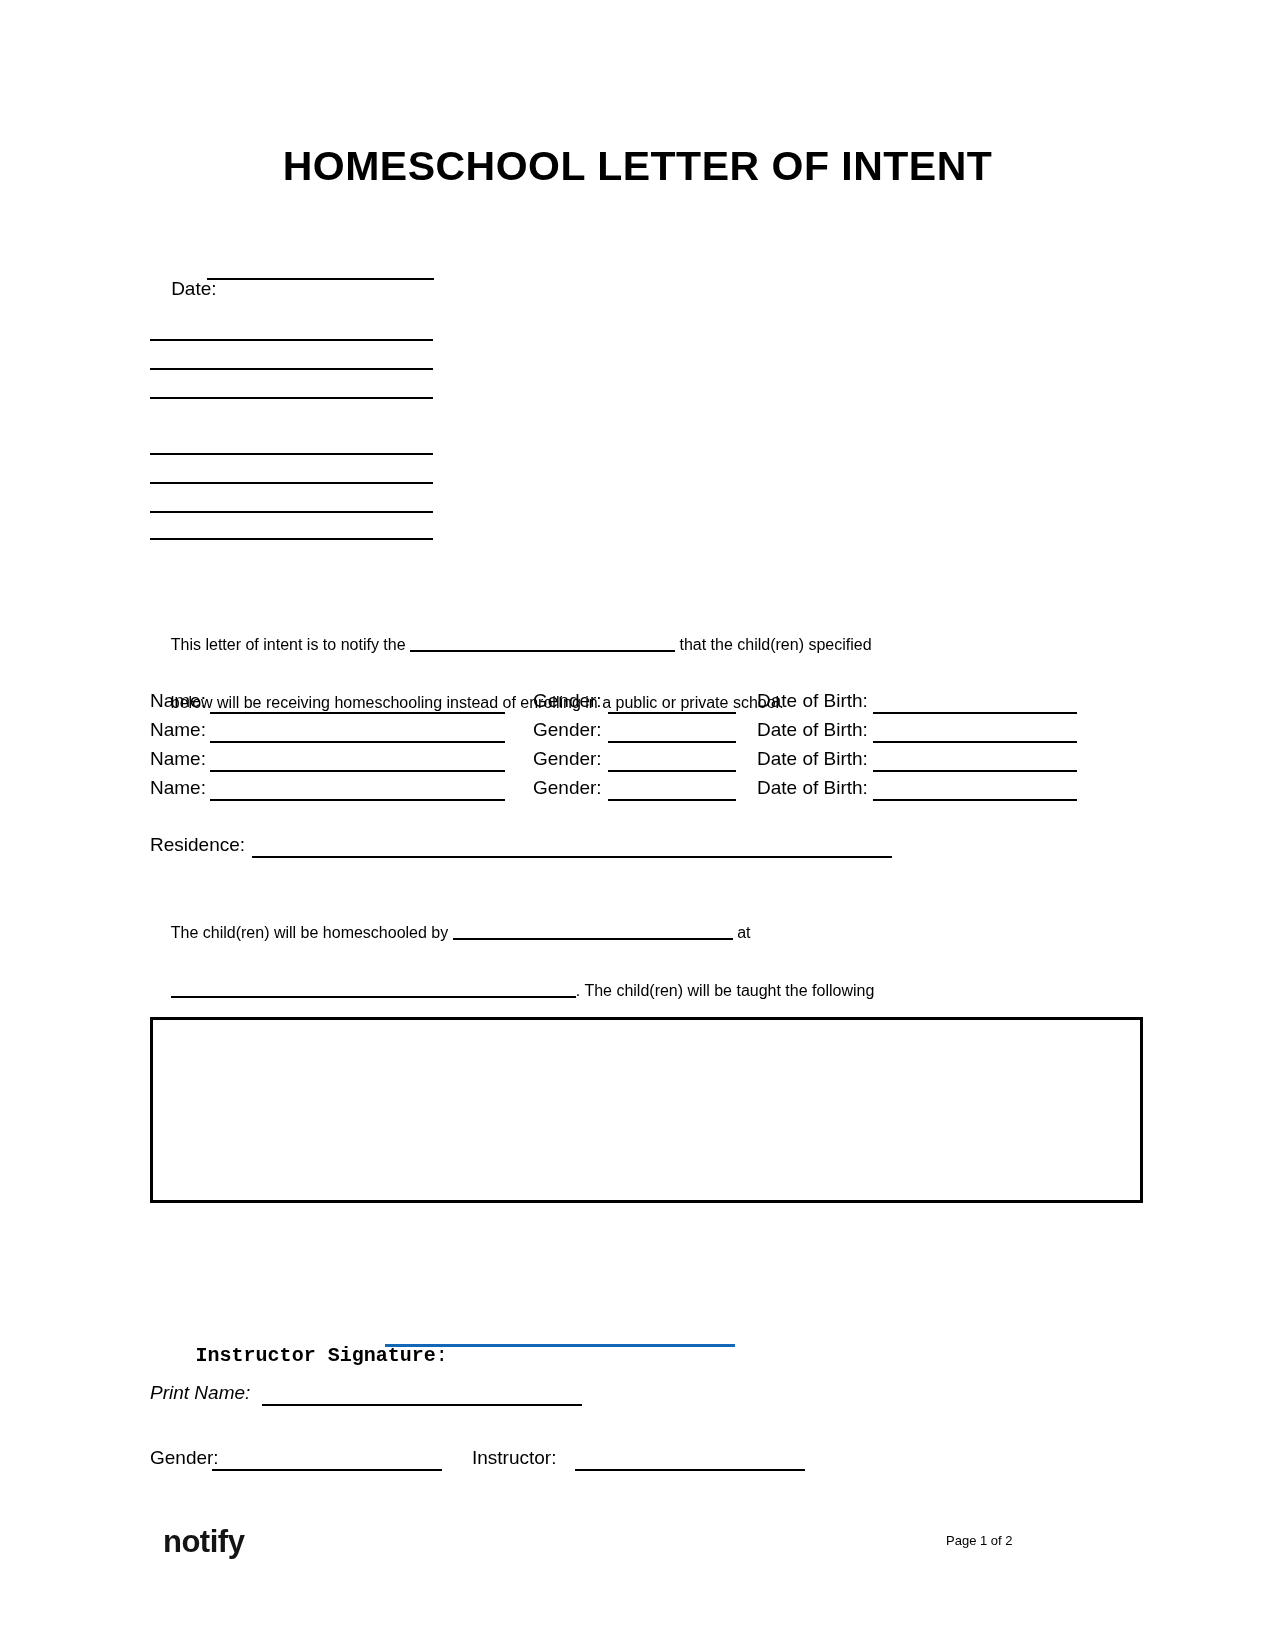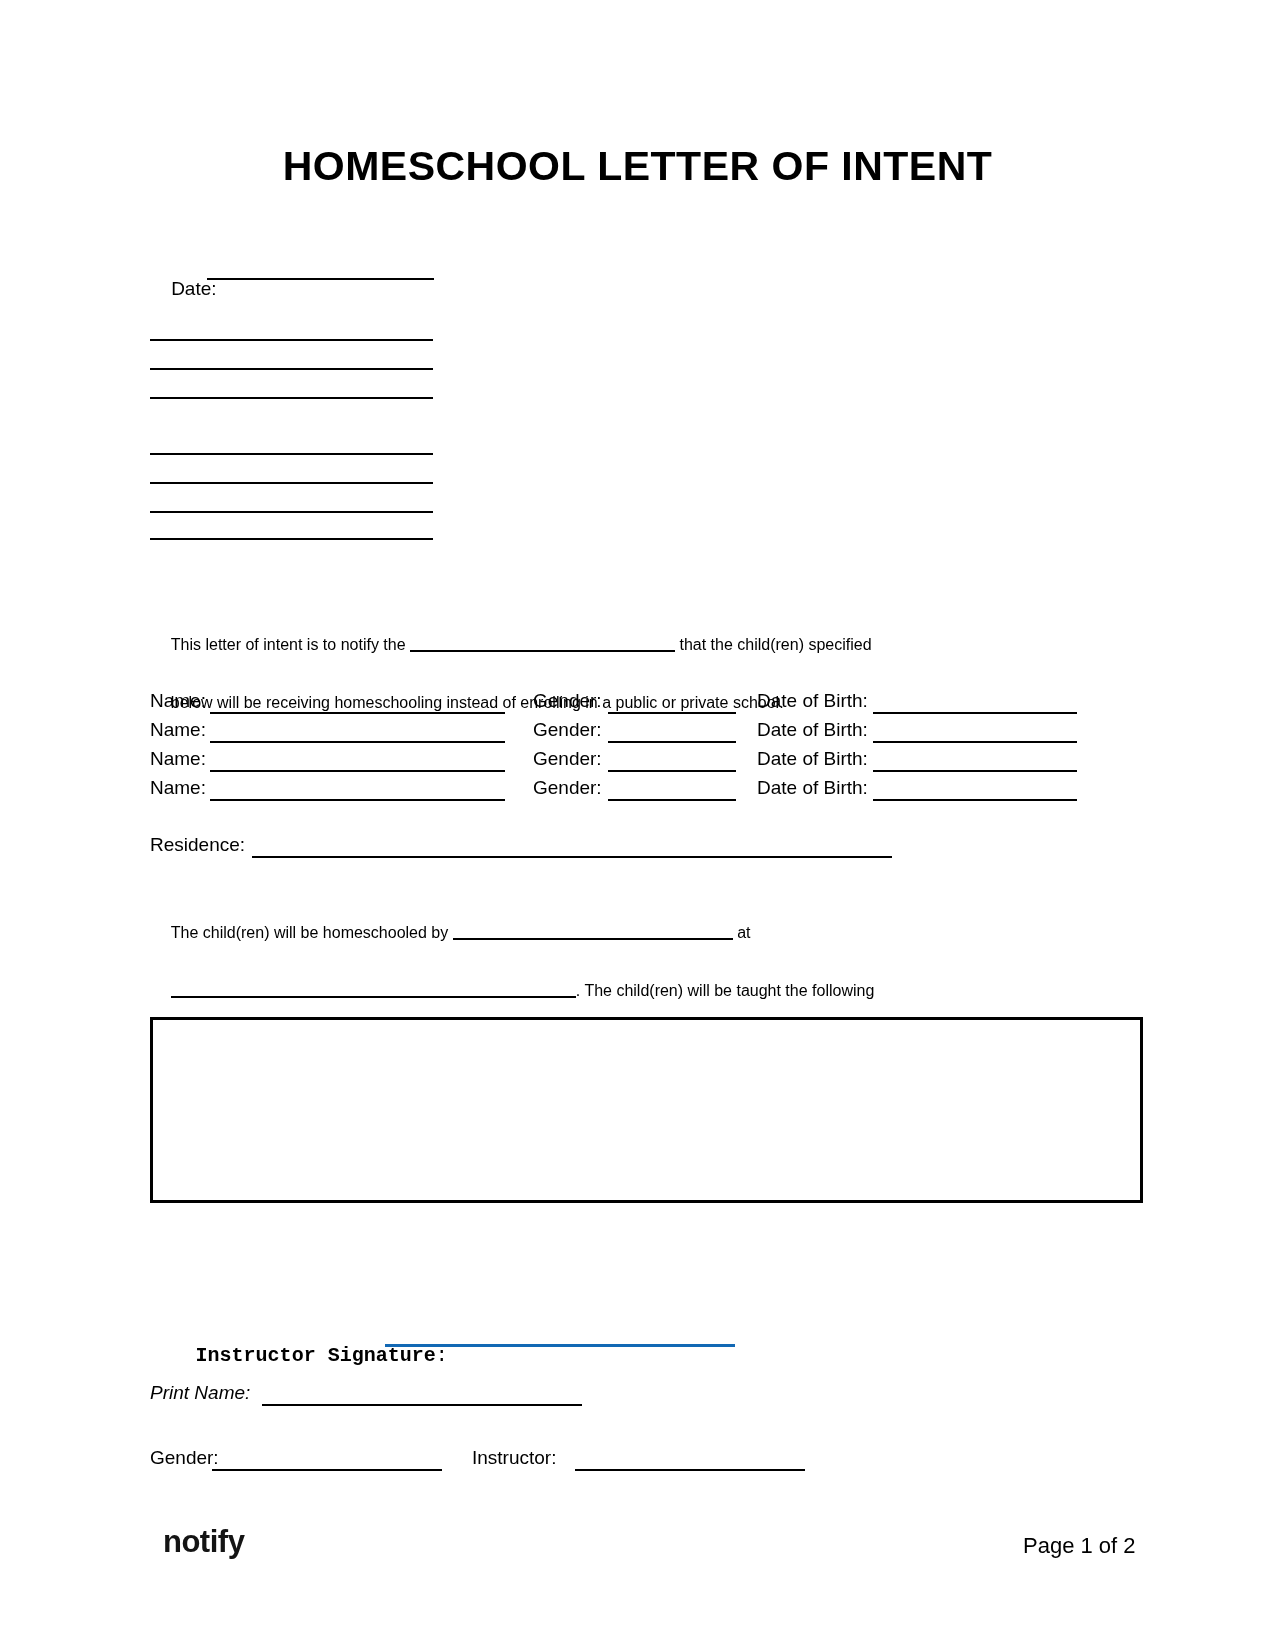--- a/index.html
+++ b/index.html
@@ -50,22 +50,22 @@
     position:absolute; top:0; left:235px;
     width:350px; height:22px;
     border-bottom:3px solid #1268b4;
   }
   .footer-logo {
     position:absolute; left:163px; top:1524px;
     font-size:31px; font-weight:700; letter-spacing:-0.5px;
     color:#141414;
   }
   .footer-page {
-    position:absolute; left:1023px; top:1533px;
-    font-size:22px;
+    position:absolute; left:946px; top:1533px;
+    font-size:13px;
   }
 </style>
 </head>
 <body>
 
 <div class="page">
 
   <div class="title">HOMESCHOOL LETTER OF INTENT</div>
 
   <div class="row" style="top:256px;">

